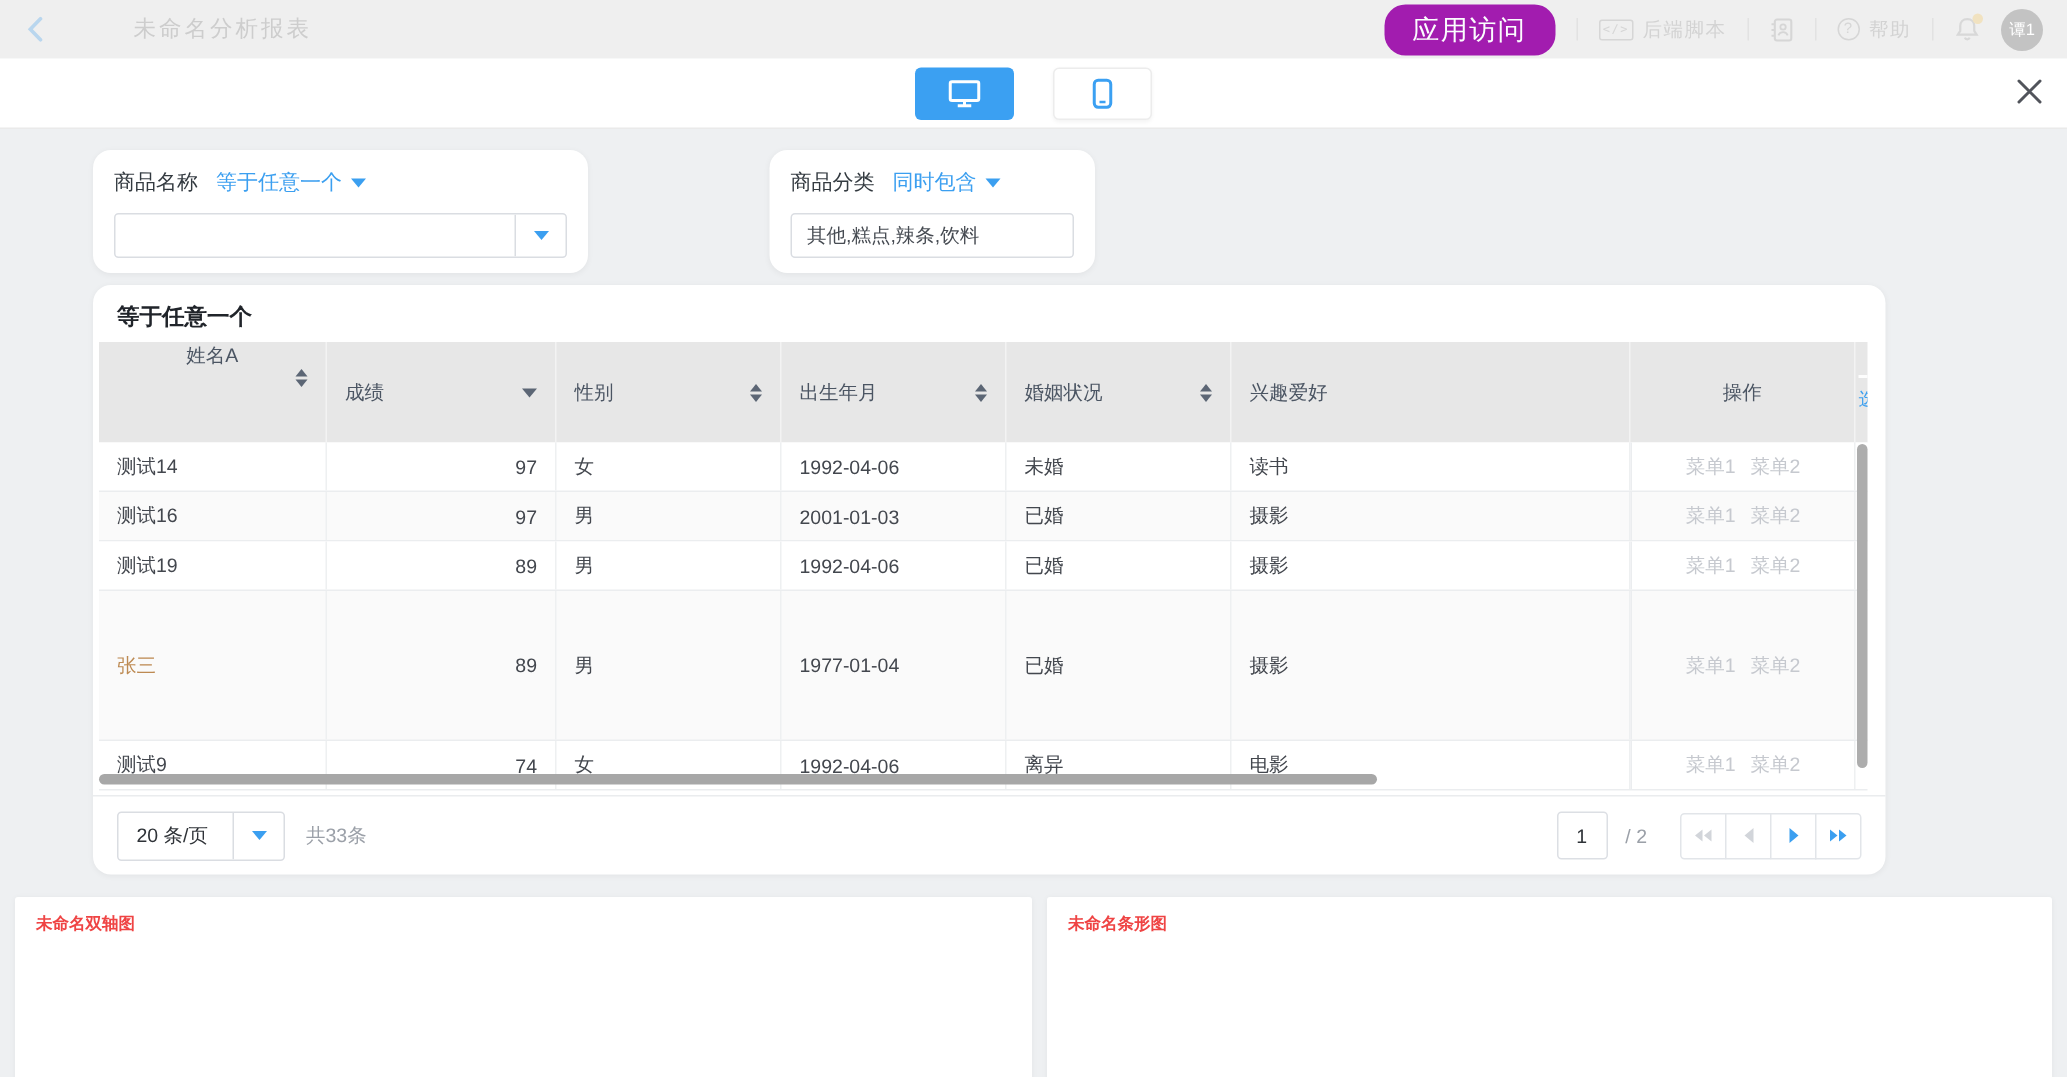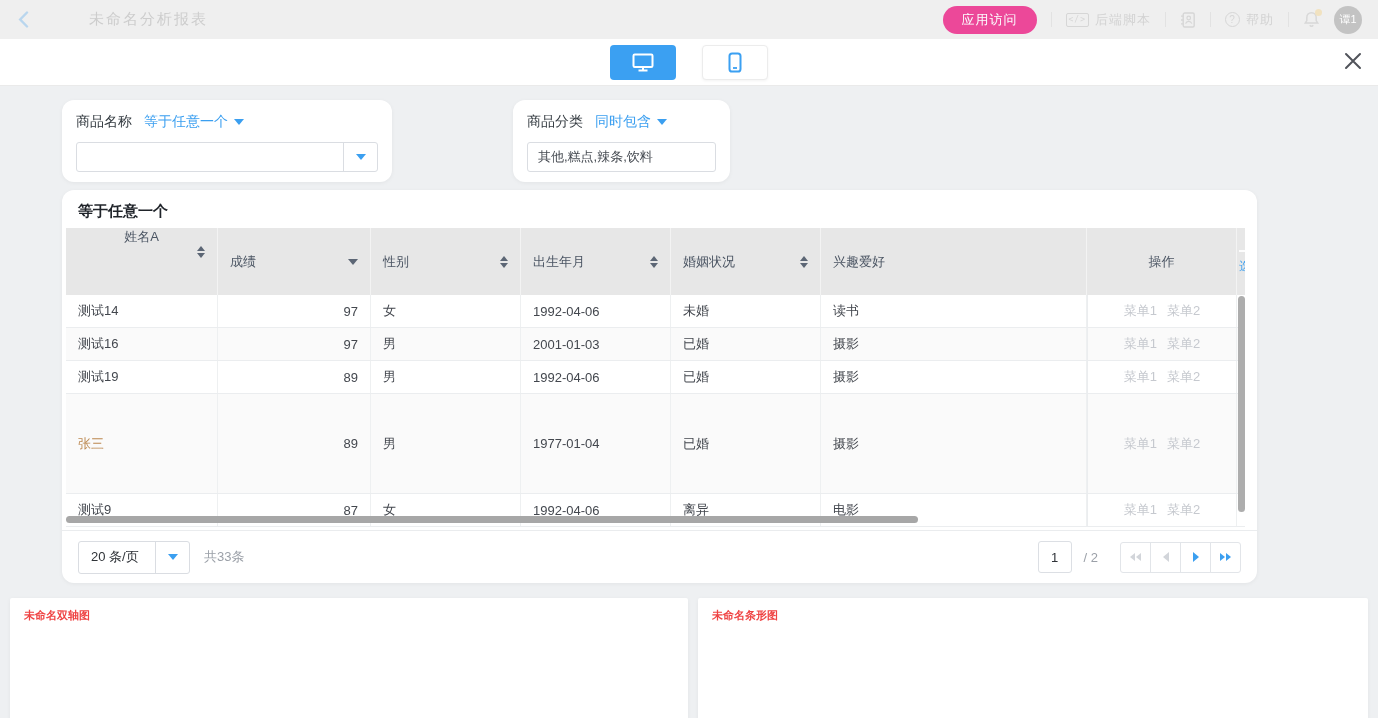--- a/index.html
+++ b/index.html
@@ -8,21 +8,21 @@
     position:relative; width:1378px; height:718px; overflow:hidden;
     background:#eef0f2;
     font-family:"Liberation Sans","DejaVu Sans",sans-serif;
     -webkit-font-smoothing:antialiased;
   }
   
   .topbar { position:absolute; top:0; left:0; right:0; height:39px; background:#efefef; display:flex; align-items:center; }
   .back-btn { margin-left:18px; display:flex; align-items:center; cursor:pointer; }
   .tb-title { margin-left:60px; font-size:15px; color:#cdcdcd; letter-spacing:2px; }
   .tb-right { margin-left:auto; display:flex; align-items:center; gap:14px; padding-right:16px; }
-  .pill { background:#ec4899; color:#fbfdfe; font-size:13px; border:none; border-radius:14px; padding:5px 19px; letter-spacing:1px; }
+  .pill { background:#a21caf; color:#fbfdfe; font-size:18px; border:none; border-radius:14px; padding:5px 19px; letter-spacing:1px; }
   .tb-div { width:1px; height:15px; background:#e2e2e2; }
   .tb-item { display:flex; align-items:center; gap:6px; color:#d3d3d3; font-size:13px; letter-spacing:1px; }
   .code-box { font-size:8px; line-height:10px; border:1px solid #d6d6d6; color:#d6d6d6; border-radius:2px; padding:1px 2px; font-family:"DejaVu Sans Mono",monospace; }
   .help-circle { width:15px; height:15px; border:1.3px solid #d6d6d6; border-radius:50%; color:#d6d6d6; font-size:10px; display:flex; align-items:center; justify-content:center; }
   .bell-wrap { position:relative; display:flex; }
   .bell-dot { position:absolute; top:-2px; right:-2px; width:7px; height:7px; border-radius:50%; background:#f1e2c0; }
   .avatar { width:28px; height:28px; border-radius:50%; background:#c3c3c3; color:#fff; font-size:11px; display:flex; align-items:center; justify-content:center; }
   
   .toolbar { position:absolute; top:39px; left:0; right:0; height:47px; background:#fff; border-bottom:1px solid #eaeaea; display:flex; align-items:center; justify-content:center; gap:26px; }
   .toggle-btn { width:66px; height:35px; border-radius:4px; display:flex; align-items:center; justify-content:center; cursor:pointer; }
@@ -330,21 +330,21 @@
             <div class="td actions" style="width: 150px;">
               <span class="menu-link">菜单1</span>
               <span class="menu-link">菜单2</span>
             </div>
           </div>
           <div class="tr" style="height: 33px;">
             <div class="td" style="width: 152px; text-align: right;">
               <span>测试9</span>
             </div>
             <div class="td right" style="width: 153px;">
-              <span>87</span>
+              <span>74</span>
             </div>
             <div class="td" style="width: 150px;">
               <span>女</span>
             </div>
             <div class="td" style="width: 150px;">
               <span>1992-04-06</span>
             </div>
             <div class="td" style="width: 150px;">
               <span>离异</span>
             </div>

